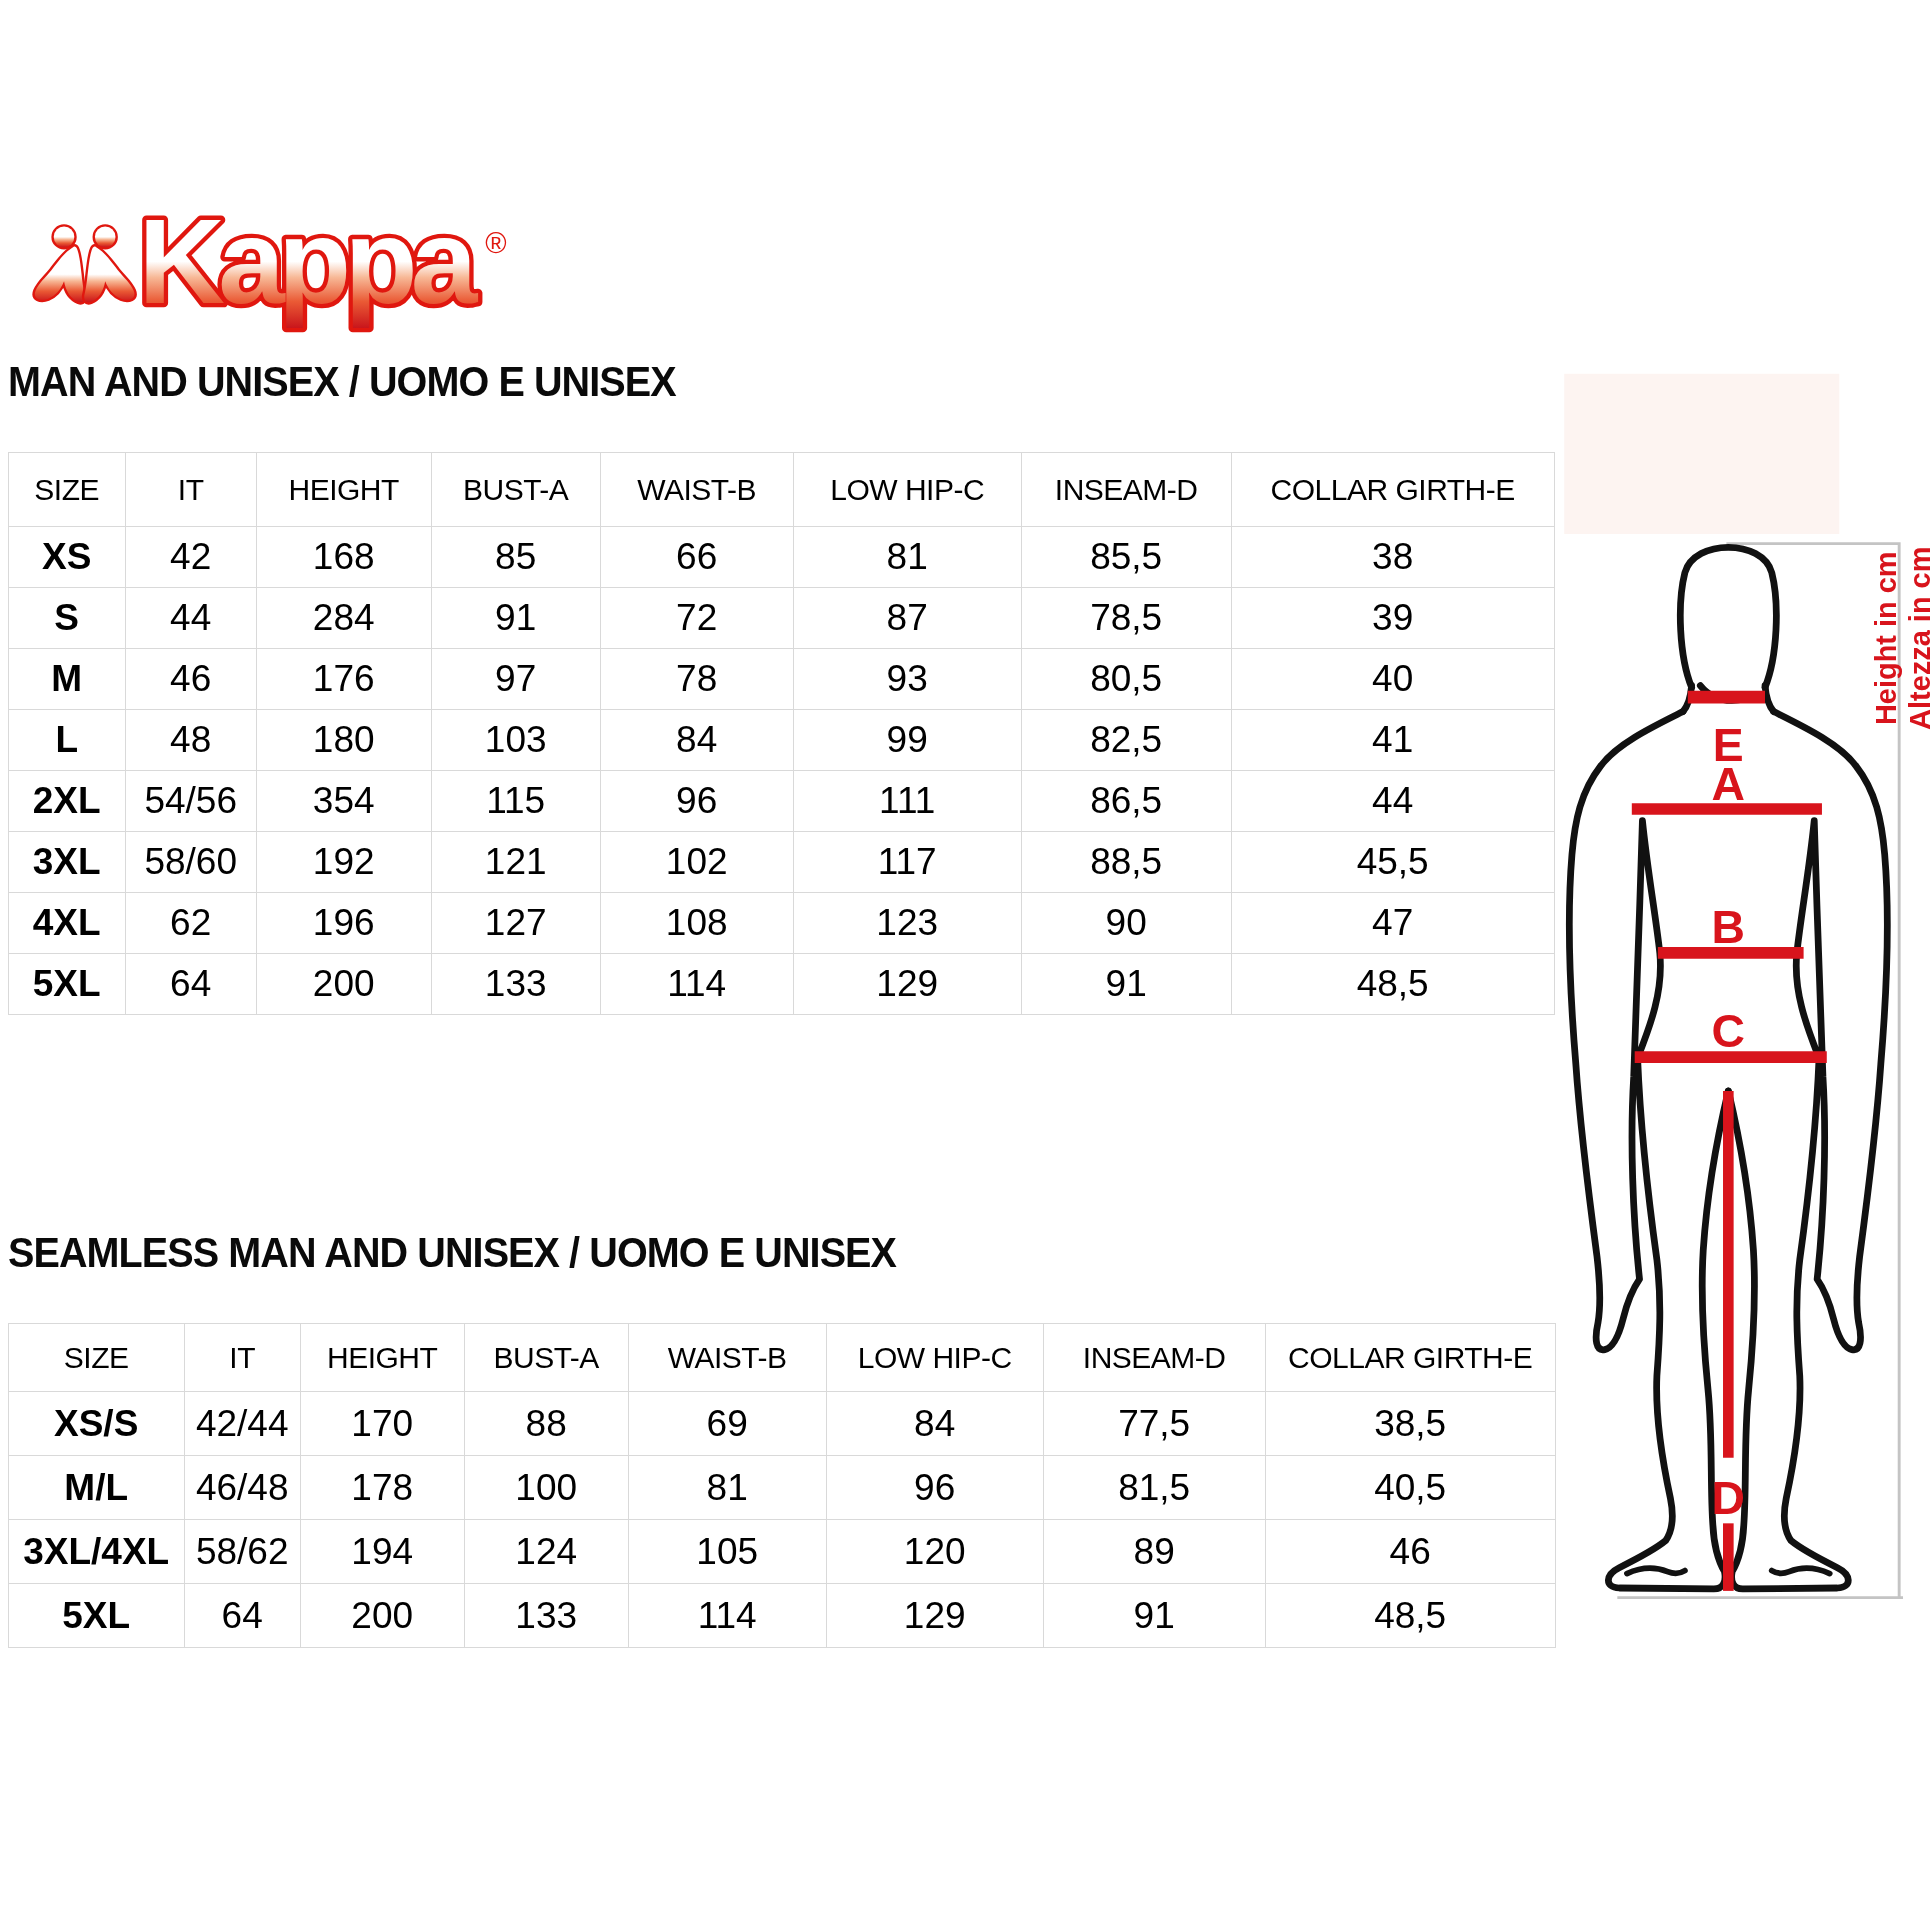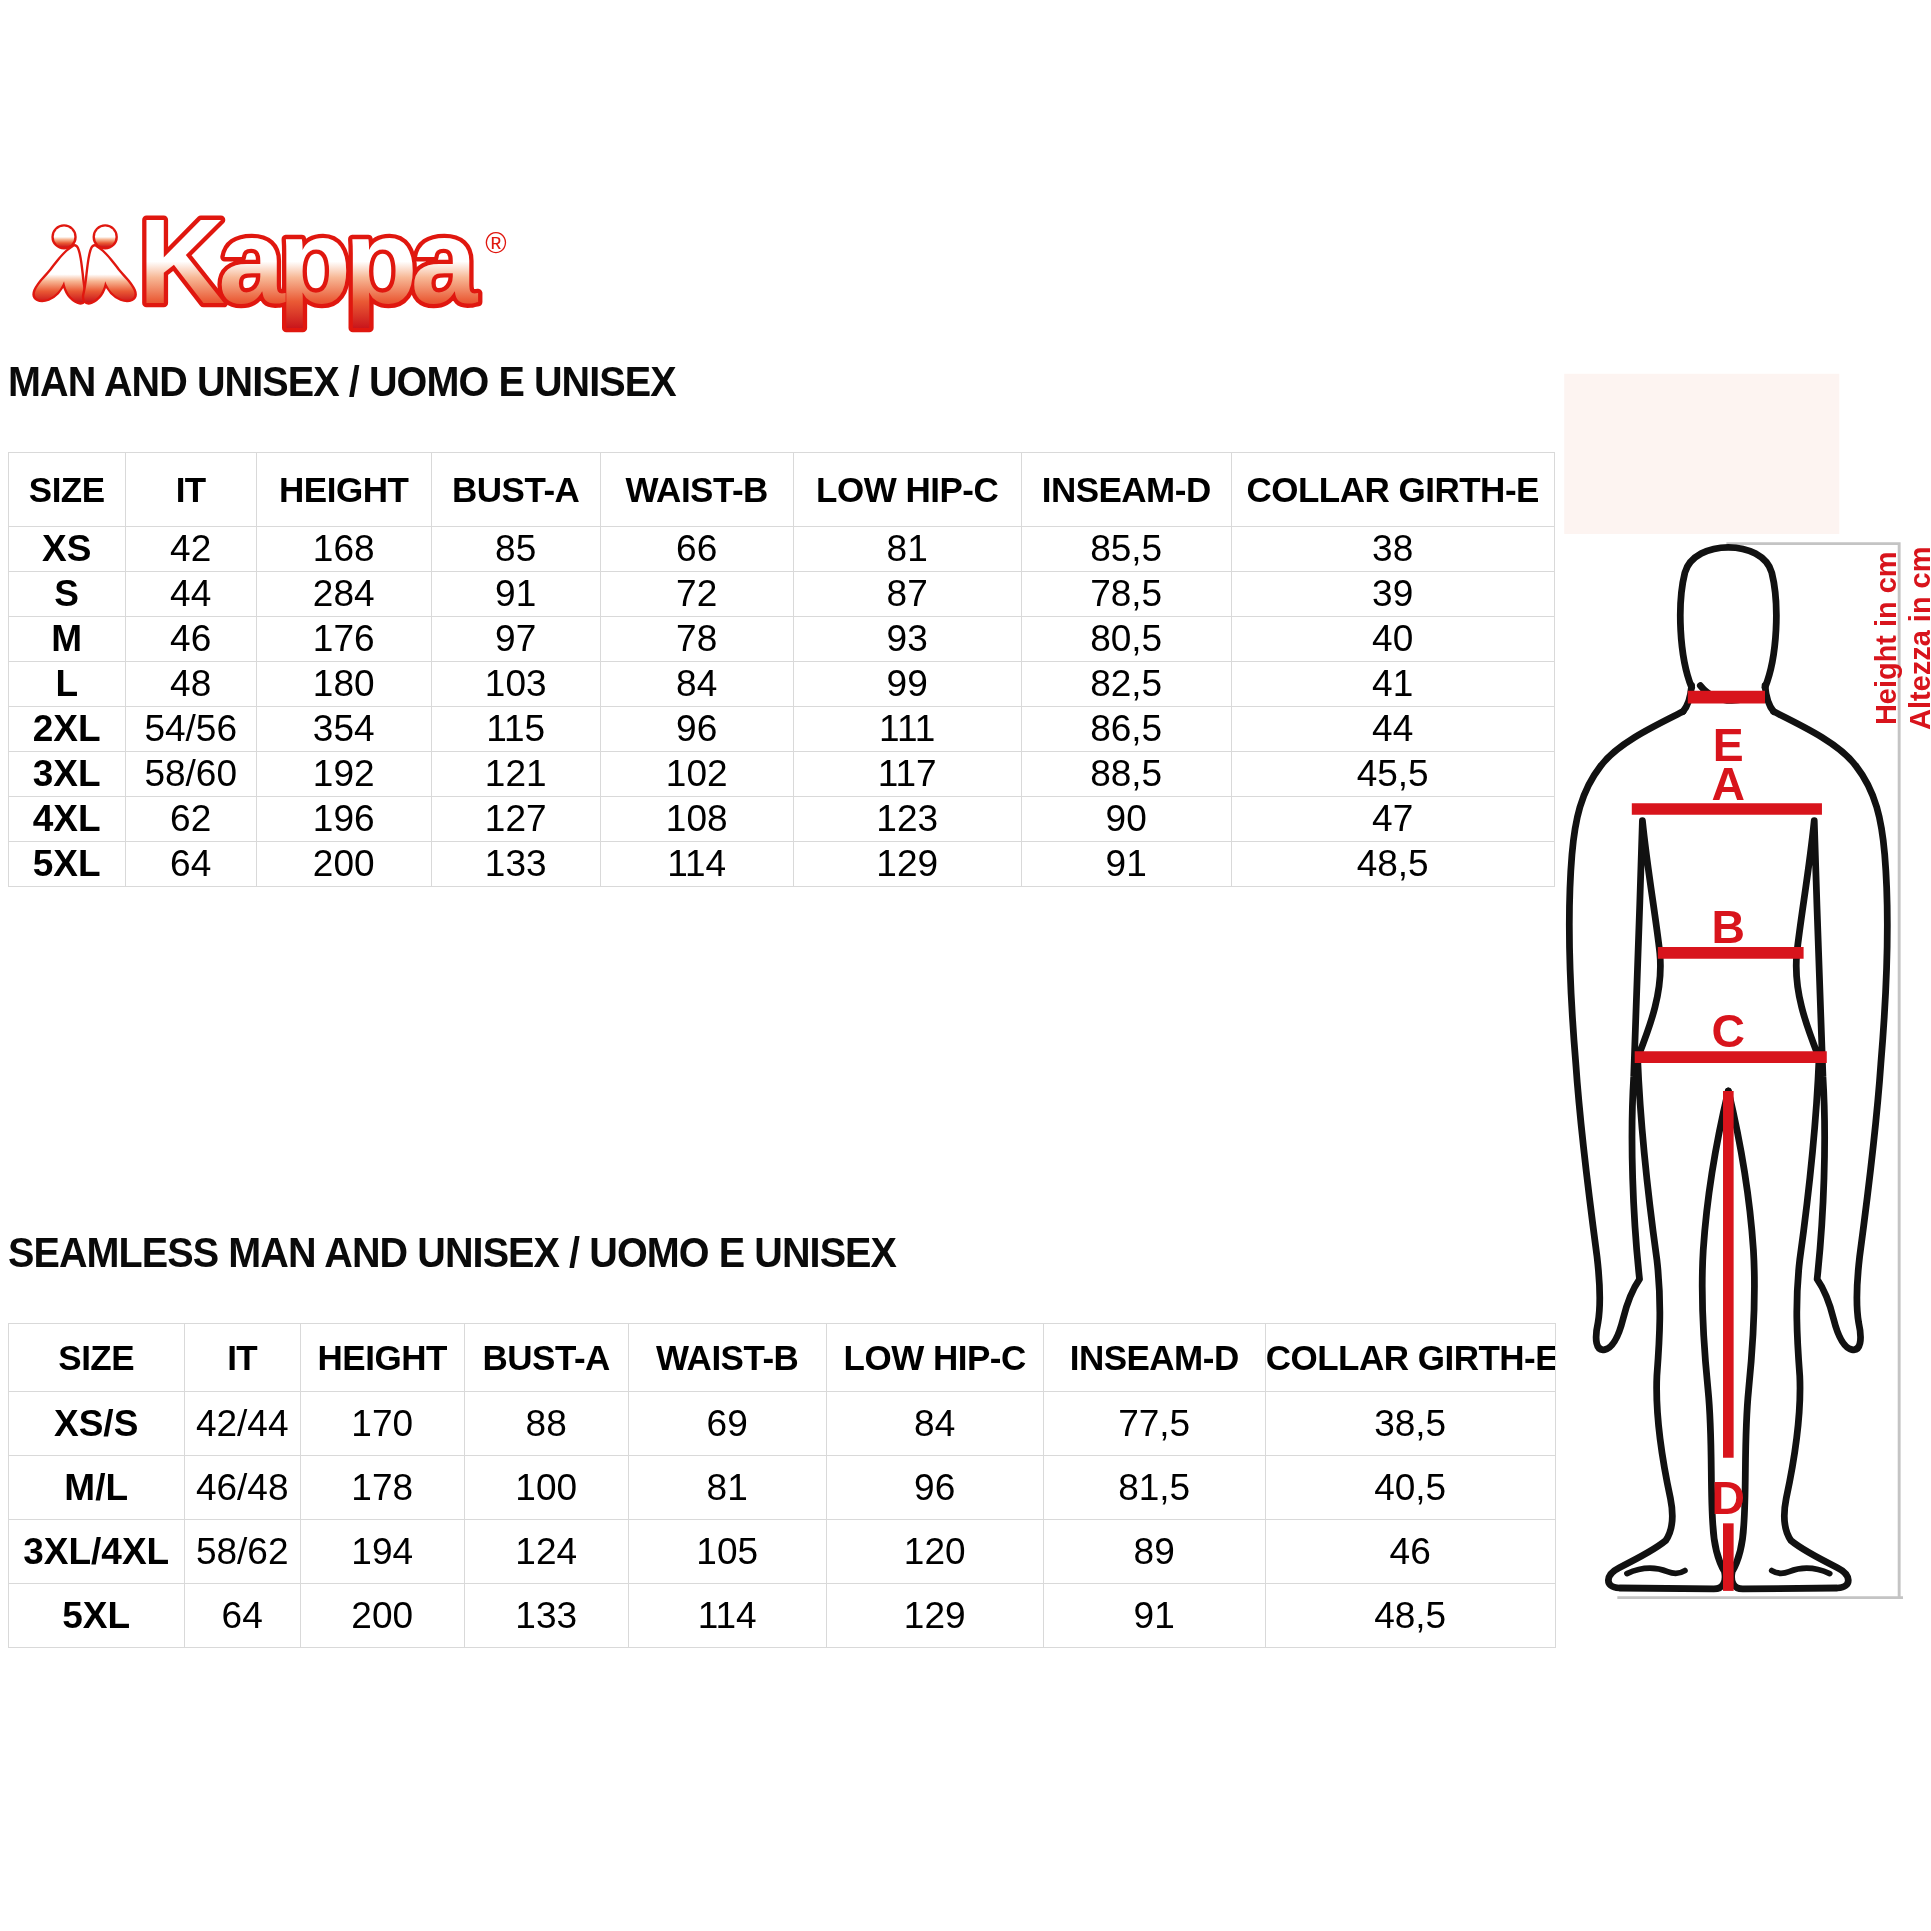--- a/index.html
+++ b/index.html
@@ -20,25 +20,25 @@
   table.size-table{
     position:absolute;left:7.7px;border-collapse:collapse;table-layout:fixed;
     width:1547px;background:#fff;
   }
   #table1{top:452px;}
   #table2{top:1323px;}
   .size-table th,.size-table td{
     border:1.9px solid #d9d9d9;text-align:center;vertical-align:middle;
     background:#fff;padding:0;overflow:hidden;
   }
-  .size-table th{font-size:35px;font-weight:bold;letter-spacing:-0.5px;white-space:nowrap;}
+  .size-table th{font-size:30px;font-weight:normal;letter-spacing:-0.5px;white-space:nowrap;}
   .size-table td{font-size:37px;font-weight:normal;white-space:nowrap;}
   .size-table td:first-child{font-weight:bold;}
   #table1 thead tr{height:74px;}
-  #table1 tbody tr{height:45px;}
+  #table1 tbody tr{height:61px;}
   #table2 thead tr{height:68px;}
   #table2 tbody tr{height:64px;}
   
   #diagram{position:absolute;left:1511px;top:367px;width:425px;height:1332px;}
 </style>
 </head>
 <body>
 
 <svg id="logo" viewBox="0 0 520 152" aria-hidden="true">
   <defs>

